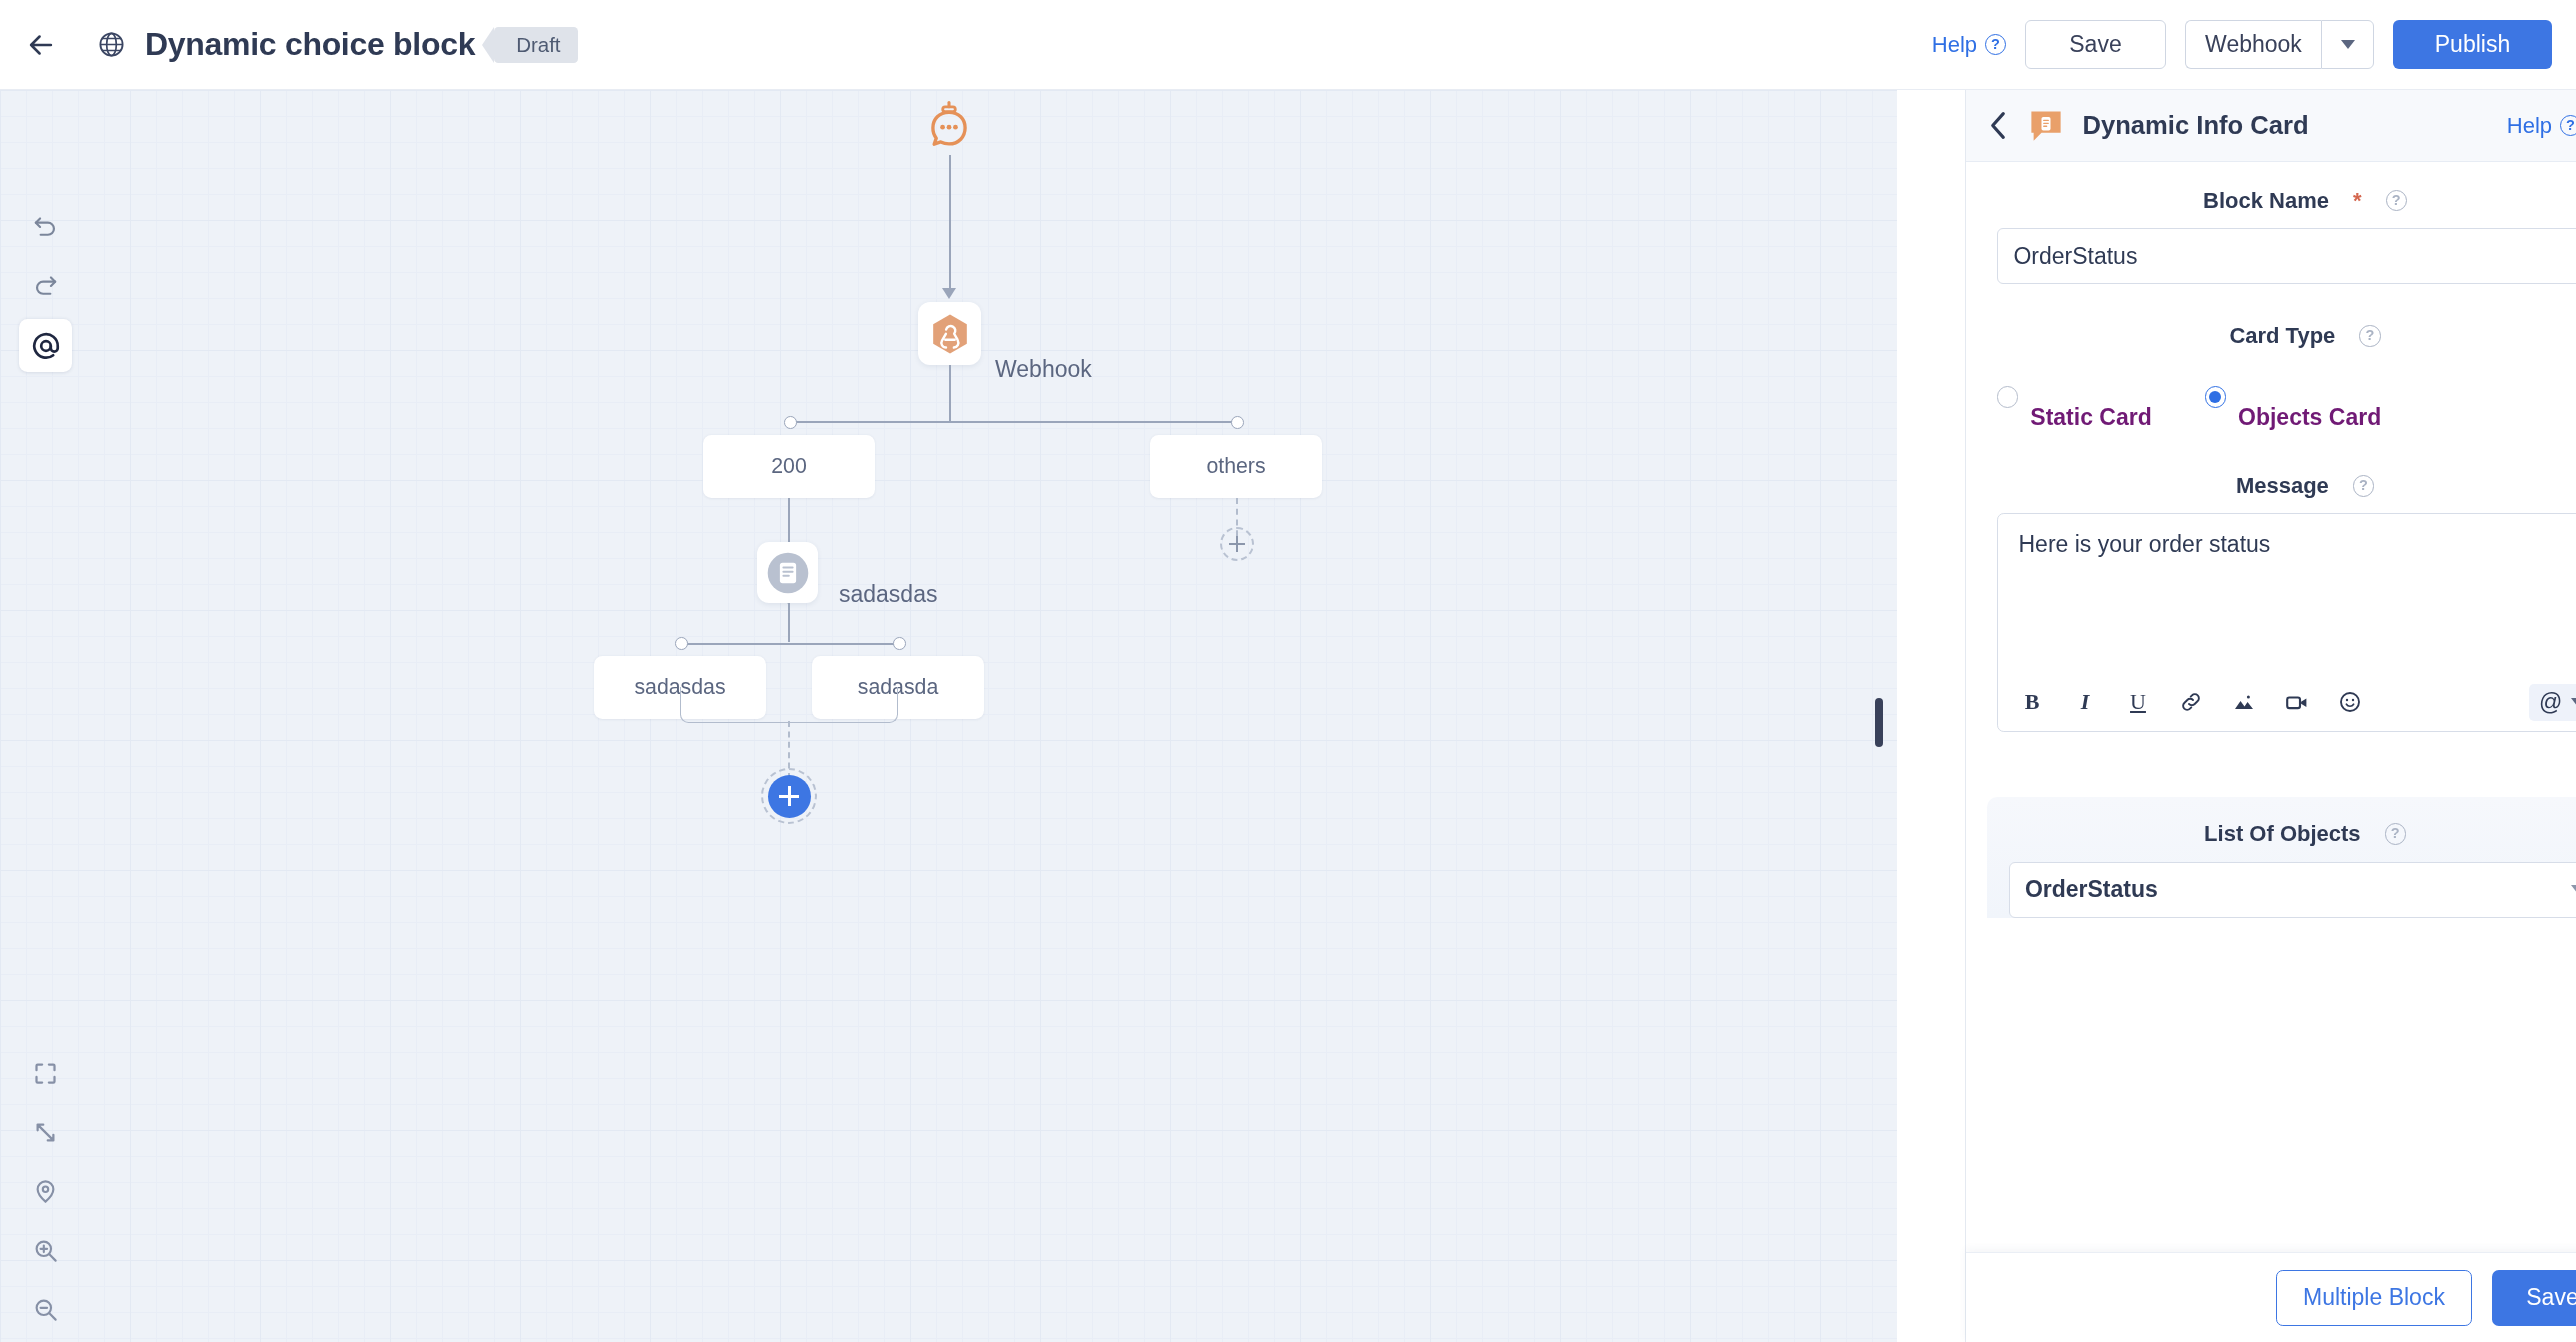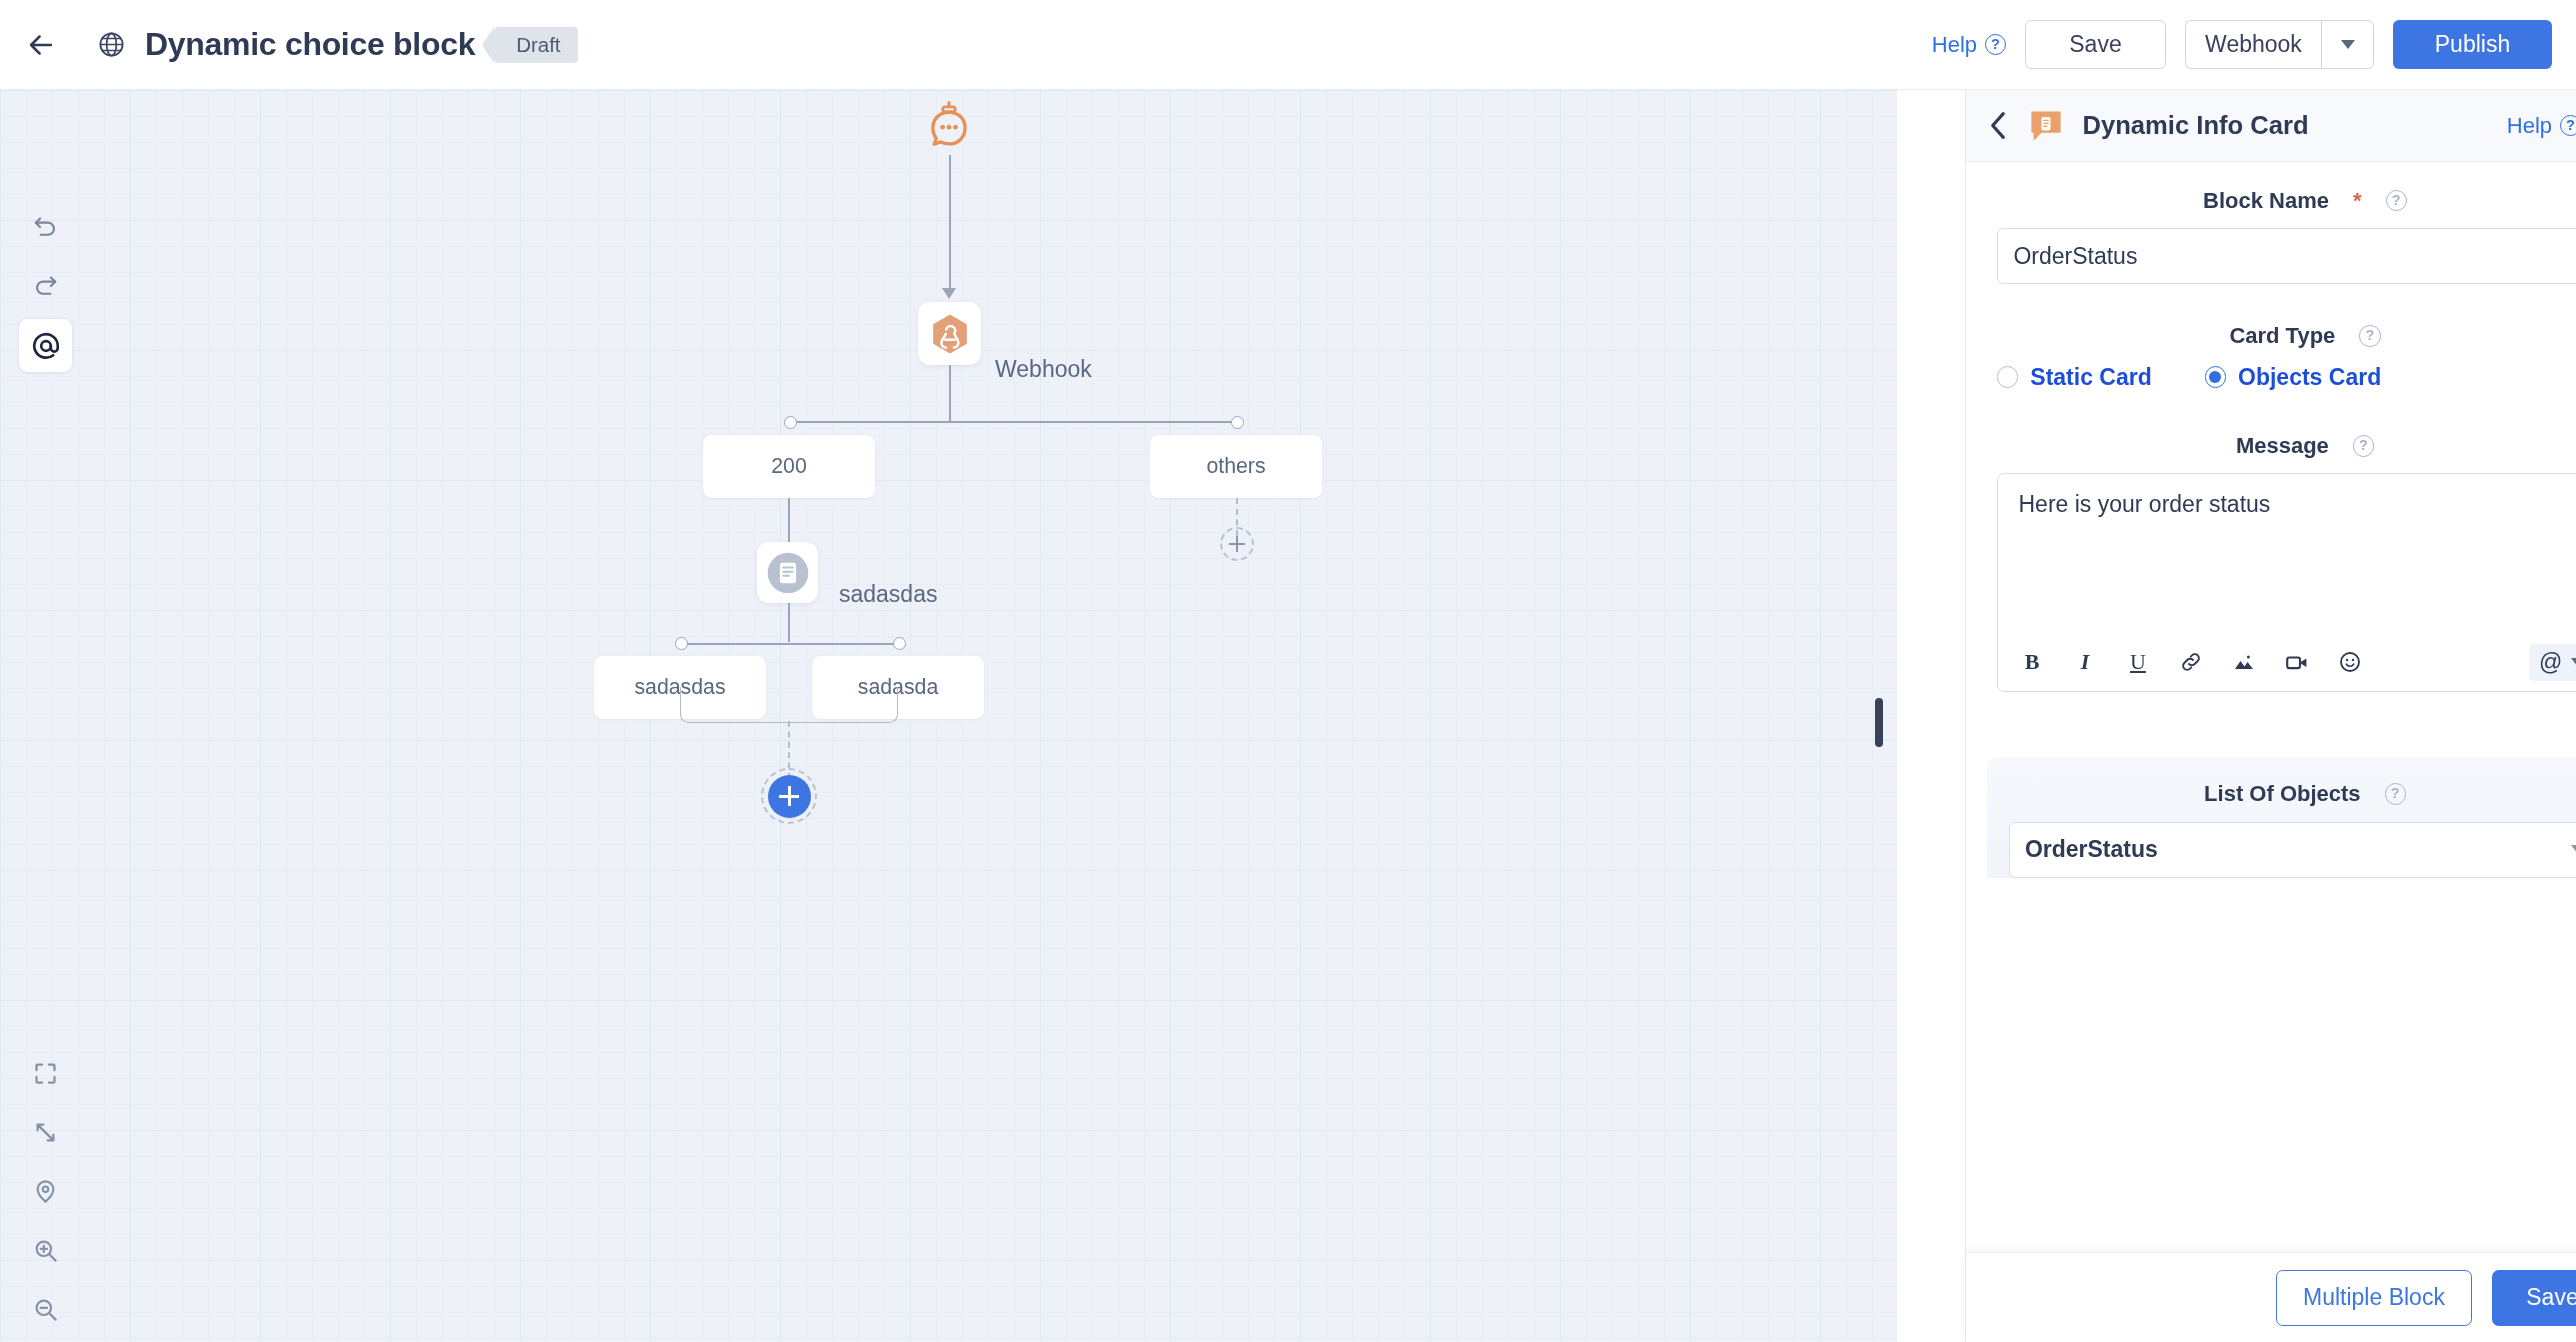--- a/index.html
+++ b/index.html
@@ -196,21 +196,21 @@
   .radio-row { display:flex; align-items:center; gap: 53px; margin-bottom: 3.4px; }
   .radio-opt { display:flex; align-items:center; gap:12px; cursor:pointer; }
   .radio {
     width: 21.3px; height: 21.3px; border-radius:50%; border:1.7px solid #b4bccb;
     display:flex; align-items:center; justify-content:center; background:#fff;
   }
   .radio.on { border-color:#2f6fe4; }
   .radio.on::after {
     content:""; width:12px;height:12px;border-radius:50%;background:#2f6fe4;
   }
-  .radio-lbl { font-size:23px; color:#1d4ed8; font-weight:700; white-space:nowrap; }
+  .radio-lbl { font-size:23px; color:#701a75; font-weight:700; white-space:nowrap;margin-top:40px; }
 
   .editor {
     border:1.4px solid #d7dde8; border-radius:6.8px; overflow:hidden;
   }
   .editor-area {
     min-height: 159px; padding: 17px 20.5px; font-size:23px; color:#2f3a54;
   }
   .editor-bar {
     height: 58px; display:flex; align-items:center; padding: 0 17px; gap: 19px;
   }

